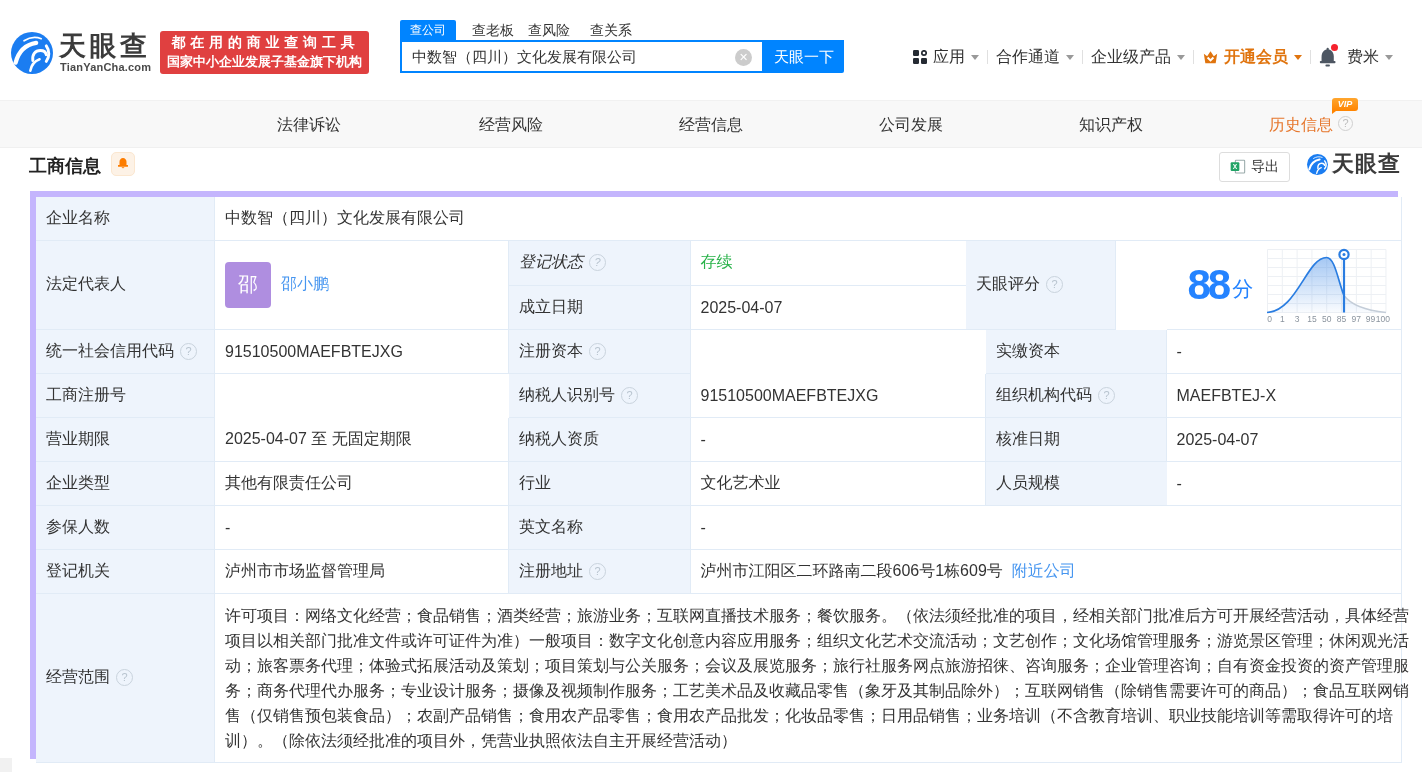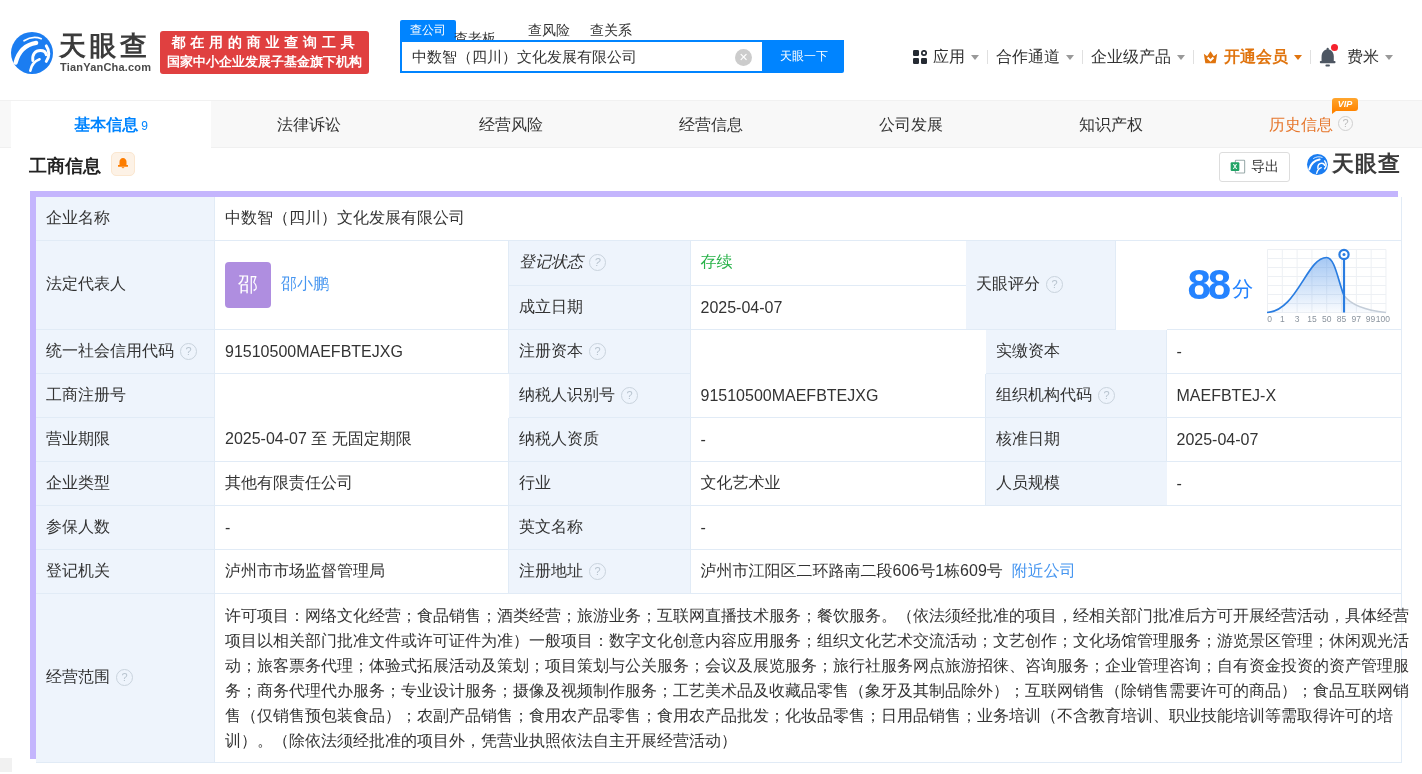--- a/index.html
+++ b/index.html
@@ -13,21 +13,21 @@
 .redbox .l1 { font-size:14px; font-weight:bold; letter-spacing:4.8px; margin-top:3px; margin-left:2px; white-space:nowrap; }
 .redbox .l2 { font-size:13px; font-weight:bold; letter-spacing:0px; margin-top:1px; white-space:nowrap; }
 
 .stabs { position:absolute; left:400px; top:20px; height:20px; }
 .stab-active { position:absolute; left:0; top:0; width:56px; height:20px; background:#0084ff; color:#fff; font-size:12px; text-align:center; line-height:20px; border-radius:2px 2px 0 0; }
 .stab { position:absolute; top:0; height:20px; font-size:14px; color:#333; line-height:20px; white-space:nowrap; }
 .sline { position:absolute; left:400px; top:40px; width:444px; height:2px; background:#0084ff; }
 .sinput { position:absolute; left:400px; top:40px; width:364px; height:33px; border:2px solid #0084ff; background:#fff; }
 .sinput .txt { position:absolute; left:10px; top:6px; font-size:15px; color:#333; }
 .sclear { position:absolute; left:333px; top:7px; width:17px; height:17px; border-radius:50%; background:#ccc; color:#fff; font-size:11px; text-align:center; line-height:17px; }
-.sbtn { position:absolute; left:764px; top:40px; width:80px; height:33px; background:#0084ff; color:#fff; font-size:12px; text-align:center; line-height:33px; border-radius:0 2px 2px 0; }
+.sbtn { position:absolute; left:764px; top:40px; width:80px; height:33px; background:#0084ff; color:#fff; font-size:15px; text-align:center; line-height:33px; border-radius:0 2px 2px 0; }
 
 .rmenu { position:absolute; left:913px; top:44px; height:26px; display:flex; align-items:center; font-size:16px; color:#333; white-space:nowrap; }
 .rmenu .sep { width:1px; height:14px; background:#e0e0e0; margin:0 8px; }
 .caret { display:inline-block; width:0; height:0; border-left:4px solid transparent; border-right:4px solid transparent; border-top:5px solid #999; margin-left:6px; vertical-align:middle; }
 .caret.o { border-top-color:#e0740e; }
 .orange { color:#e0740e; font-weight:bold; }
 
 .nav { position:absolute; left:0; top:100px; width:1422px; height:48px; background:#f8f8f8; border-top:1px solid #f1f1f1; border-bottom:1px solid #f0f0f0; }
 .nav .tab { position:absolute; top:0; width:200px; height:47px; text-align:center; line-height:47px; font-size:16px; color:#333; }
 .nav .tab.active { background:#fff; color:#0084ff; font-weight:bold; }
@@ -77,21 +77,21 @@
     </defs>
   </svg>
   <div class="logo-tyc">天眼查</div>
   <div class="logo-sub">TianYanCha.com</div>
   <div class="redbox">
     <div class="l1">都在用的商业查询工具</div>
     <div class="l2">国家中小企业发展子基金旗下机构</div>
   </div>
   <div class="stabs">
     <div class="stab-active">查公司</div>
-    <div class="stab" style="left:54px;margin-top:8px;">查老板</div>
+    <div class="stab" style="left:72px;">查老板</div>
     <div class="stab" style="left:128px;">查风险</div>
     <div class="stab" style="left:190px;">查关系</div>
   </div>
   <div class="sline"></div>
   <div class="sinput">
     <div class="txt">中数智（四川）文化发展有限公司</div>
     <div class="sclear">✕</div>
   </div>
   <div class="sbtn">天眼一下</div>
   <div class="rmenu">
@@ -125,21 +125,20 @@
           <rect x="7.6" y="20.4" width="5.2" height="2.2" rx="0.9" fill="#4d5662"></rect>
         </svg>
       <span style="position:absolute; right:-2px; top:-3px; width:7px; height:7px; border-radius:50%; background:#f5222d;"></span>
     </span>
     <span style="margin-left:9px;">费米</span>
       <span class="caret"></span>
   </div>
 </div>
 
 <div class="nav">
-  <div class="tab active" style="left:11px;">基本信息<span class="sup">9</span></div>
   <div class="tab" style="left:209px;">法律诉讼</div>
   <div class="tab" style="left:411px;">经营风险</div>
   <div class="tab" style="left:611px;">经营信息</div>
   <div class="tab" style="left:811px;">公司发展</div>
   <div class="tab" style="left:1011px;">知识产权</div>
   <div class="tab hist" style="left:1211px;">历史信息<span class="qm" style="width:15px;height:15px;line-height:13px;border-color:#d0d0d0;color:#bdbdbd;vertical-align:3px;margin-left:5px;">?</span>
     <div class="vipbadge">VIP</div>
   </div>
 </div>
 

